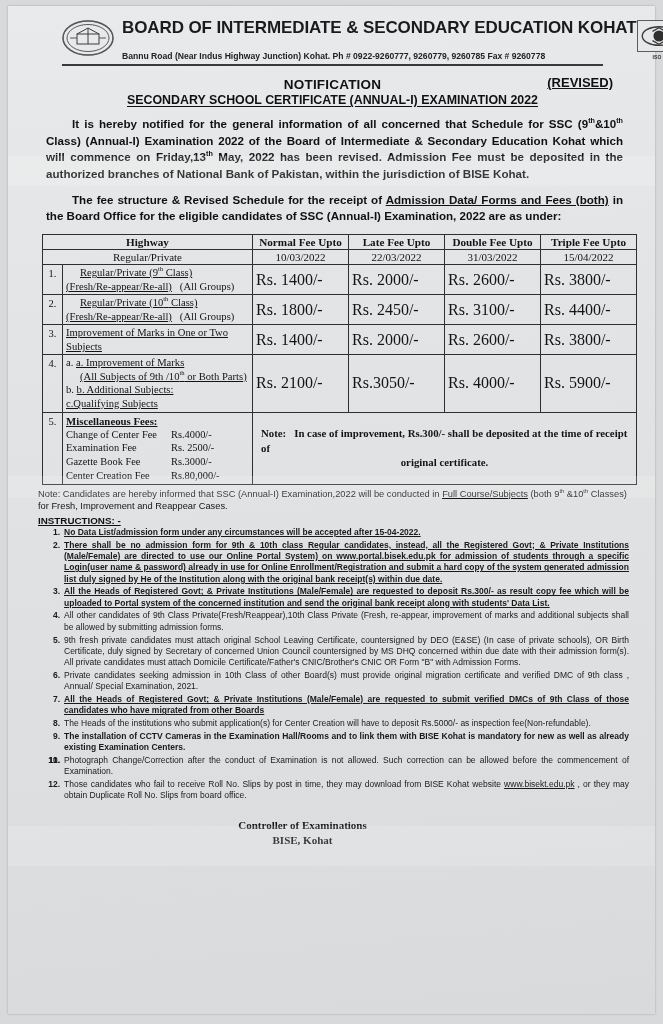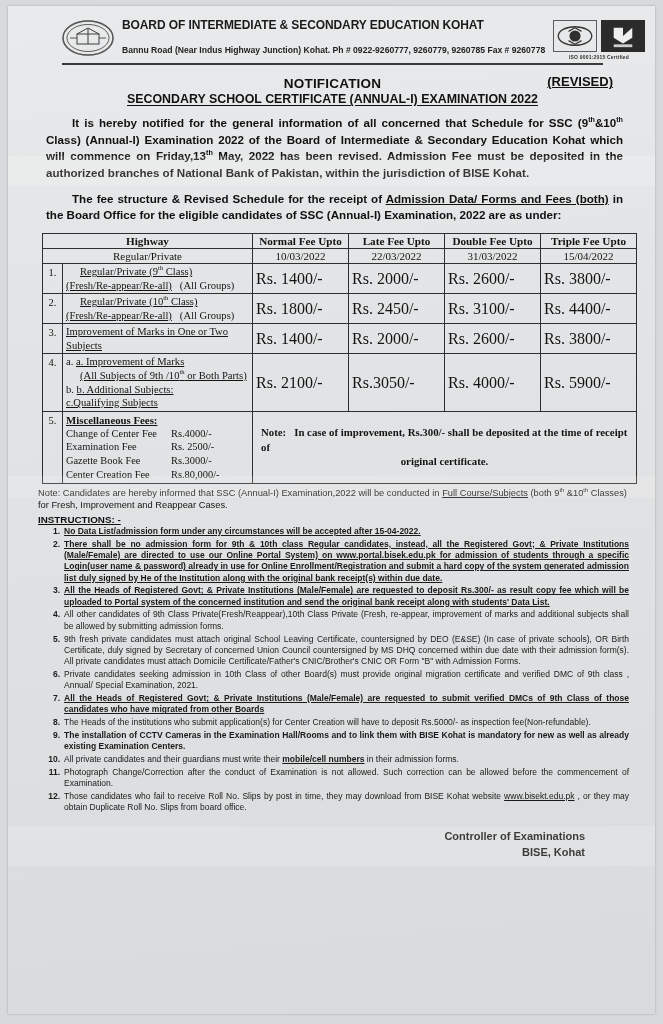--- a/index.html
+++ b/index.html
@@ -46,21 +46,21 @@
     height: 38px;
     flex: 0 0 52px;
     margin-top: 1px;
   }
   .hdr-text {
     flex: 1 1 auto;
     padding-left: 8px;
     padding-top: 1px;
   }
   .board-name {
-    font-size: 12px;
+    font-size: 17px;
     font-weight: bold;
     letter-spacing: -0.1px;
     color: #1b1b1b;
     line-height: 1.04;
     white-space: nowrap;
   }
   .board-addr {
     font-size: 8.6px;
     font-weight: bold;
     color: #222;
@@ -251,22 +251,23 @@
   li.big { font-size: 11.3px; font-weight: bold; line-height: 1.3; margin-bottom: 3px; }
   li.big .num { font-weight: bold; }
   li.bold { font-weight: bold; }
   li.ul .txt { text-decoration: underline; }
   li .txt .u { text-decoration: underline; }
   li .txt .b { font-weight: bold; }
 
   
   .sign {
     margin-top: 16px;
-    text-align: right;
+    text-align: center;
     padding-right: 60px;
+    font-family: Liberation Serif, serif;
   }
   .sign div {
     font-size: 11px;
     font-weight: bold;
     color: #151515;
     line-height: 1.38;
   }
   
   .band {
     position: absolute;
@@ -467,21 +468,21 @@
         <li class="bold ul">
           <span class="num">7.</span><span class="txt">All the Heads of Registered Govt; &amp; Private Institutions (Male/Female) are requested to submit verified DMCs of 9th Class of those candidates who have migrated from other Boards</span>
         </li>
         <li>
           <span class="num">8.</span><span class="txt">The Heads of the institutions who submit application(s) for Center Creation will have to deposit Rs.5000/- as inspection fee(Non-refundable).</span>
         </li>
         <li class="bold">
           <span class="num">9.</span><span class="txt">The installation of CCTV Cameras in the Examination Hall/Rooms and to link them with BISE Kohat is mandatory for new as well as already existing Examination Centers.</span>
         </li>
         <li>
-          <span class="num">10.</span><span class="txt"><span>All private candidates and their guardians must write their </span><span class="b u">mobile/cell numbers</span><span> in their admission forms.</span></span>
+          <span class="num">10.</span>
         </li>
         <li>
           <span class="num">11.</span><span class="txt">Photograph Change/Correction after the conduct of Examination is not allowed. Such correction can be allowed before the commencement of Examination.</span>
         </li>
         <li>
           <span class="num">12.</span><span class="txt"><span>Those candidates who fail to receive Roll No. Slips by post in time, they may download from BISE Kohat website </span><span class="u">www.bisekt.edu.pk</span><span> , or they may obtain Duplicate Roll No. Slips from board office.</span></span>
         </li>
       </ol>
 
       <div class="sign">

